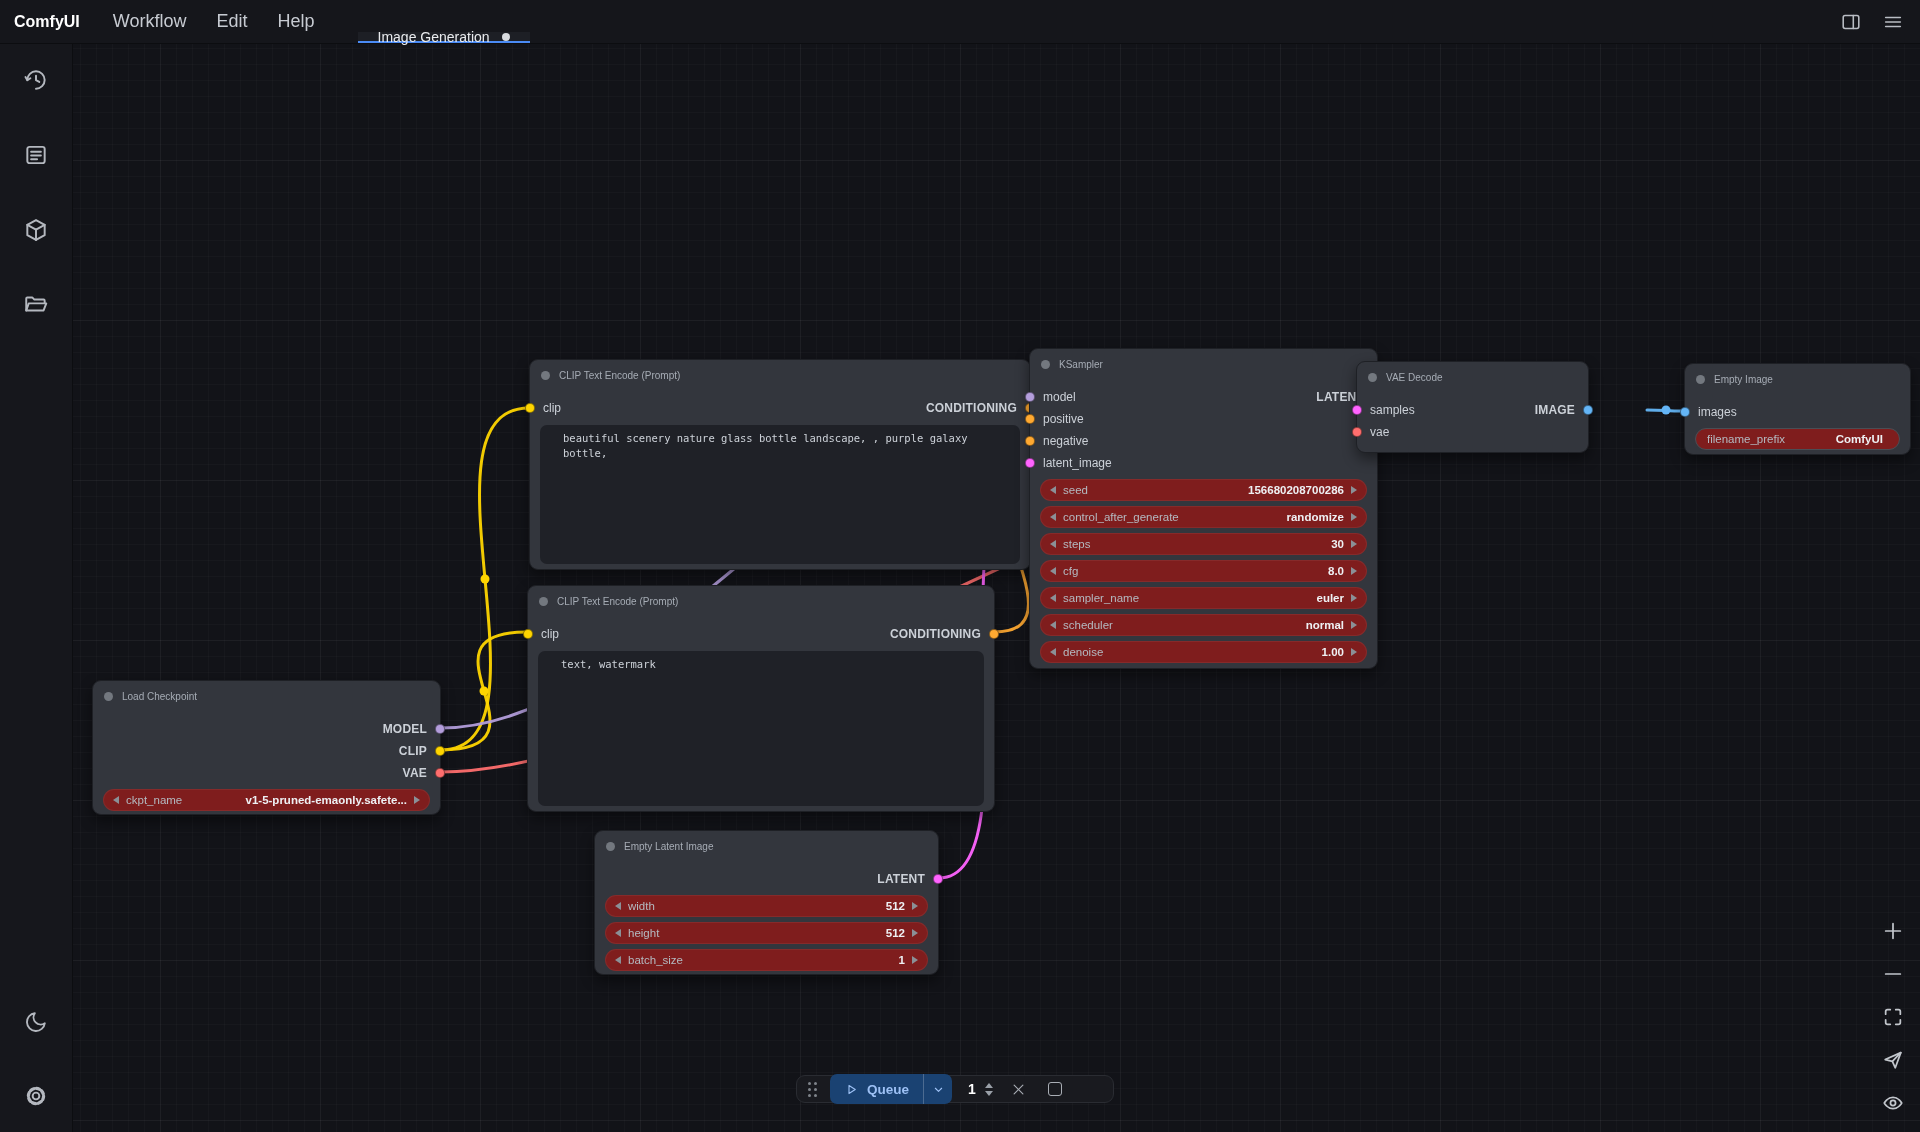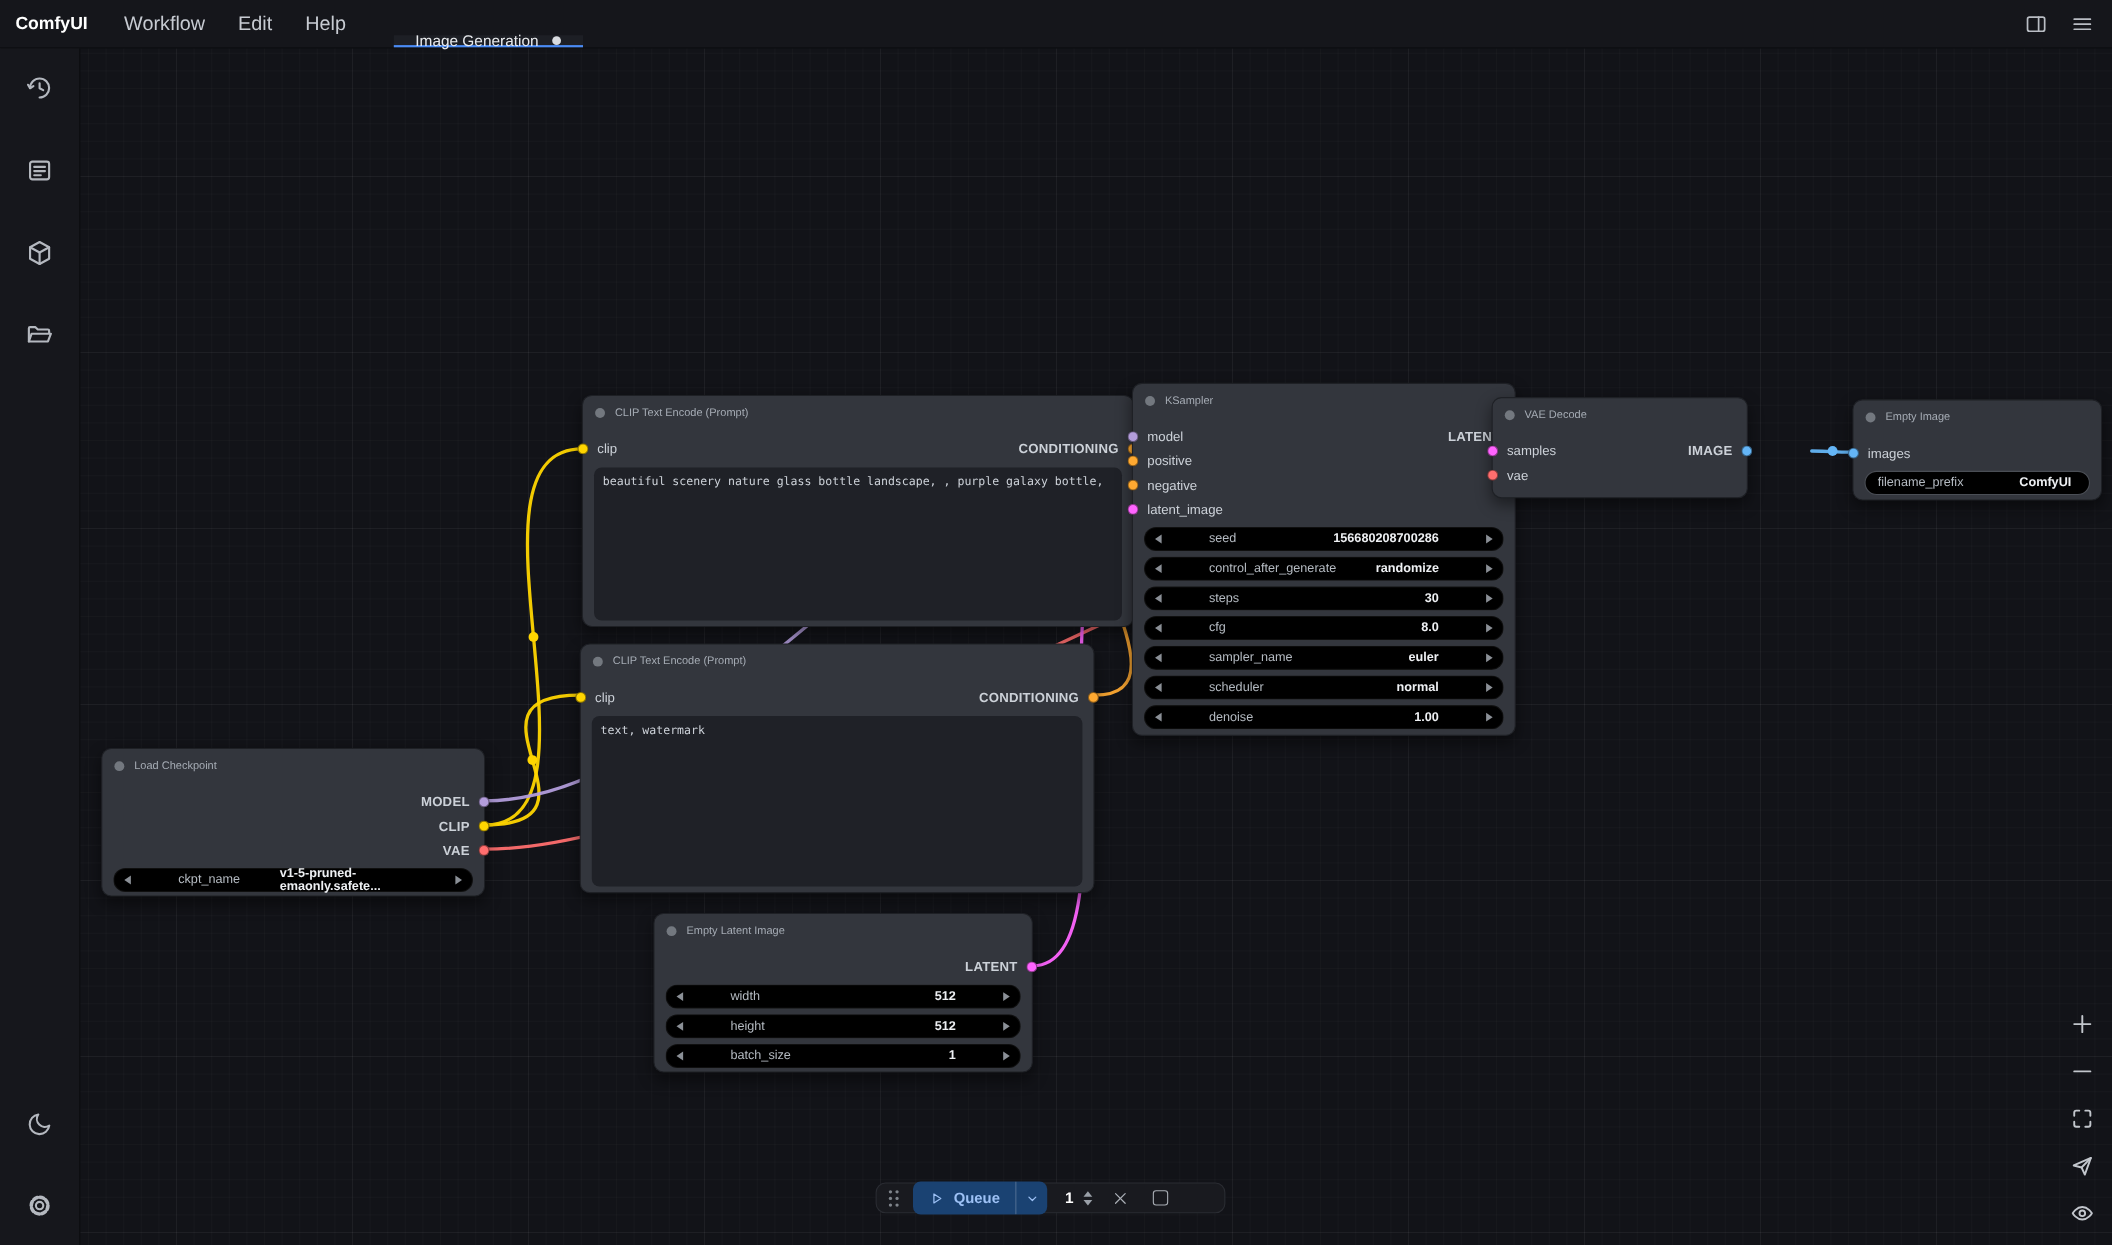--- a/index.html
+++ b/index.html
@@ -45,30 +45,30 @@
   .node-header { height:30px; display:flex; align-items:center; gap:9px; padding:0 11px;
     color:#a6acb5; font-size:10px; }
   .collapse-dot { width:9px; height:9px; border-radius:50%; background:#73787f; flex:none; }
   .ports { padding-top:7px; }
   .port-row { position:relative; height:22px; display:flex; align-items:center; padding:0 13px;
     color:#ccd1d8; font-size:12px; }
   .out-label { margin-left:auto; font-weight:600; letter-spacing:.2px; }
   .port-dot { position:absolute; width:10px; height:10px; border-radius:50%; top:50%;
     transform:translateY(-50%); border:1px solid rgba(0,0,0,.45); }
   .port-dot.in { left:-5px; } .port-dot.out { right:-5px; }
-  .widget { height:22px; background:#000000; border:1px solid rgba(255,255,255,.06); border-radius:11px;
-    margin:5px 10px 0; display:flex; align-items:center; padding:0 9px; font-size:11.5px; color:#b4bac1;gap:36px; }
+  .widget { height:22px; background:#7f1d1d; border:1px solid rgba(255,255,255,.06); border-radius:11px;
+    margin:5px 10px 0; display:flex; align-items:center; padding:0 9px; font-size:11.5px; color:#b4bac1; }
   .w-label { margin-left:7px; }
   .w-value { margin-left:auto; margin-right:7px; color:#eef0f3; font-weight:700; }
   .tri-l { width:0; height:0; border-top:4px solid transparent; border-bottom:4px solid transparent;
     border-right:6px solid #8b9097; flex:none; }
   .tri-r { width:0; height:0; border-top:4px solid transparent; border-bottom:4px solid transparent;
     border-left:6px solid #8b9097; flex:none; }
   .widget--outlined { border:1px solid #4a4e55; }
-  .prompt-text { margin:6px 10px 0; background:#1f2127; border-radius:7px; padding:6px 8px;
+  .prompt-text { margin:6px 10px 0; background:#1f2127; border-radius:7px; padding:6px 23px;
     font-family:"DejaVu Sans Mono", monospace; font-size:10.5px; color:#cdd2d9; line-height:1.45;
     overflow:hidden; white-space:pre-wrap; }
 
   #node-load-checkpoint { left:92px;  top:680px; width:349px; height:135px; }
   #node-clip-positive  { left:529px; top:359px; width:502px; height:211px; }
   #node-clip-negative  { left:527px; top:585px; width:468px; height:227px; }
   #node-empty-latent   { left:594px; top:830px; width:345px; height:145px; }
   #node-ksampler       { left:1029px; top:348px; width:349px; height:321px; }
   #node-vae-decode     { left:1356px; top:361px; width:233px; height:92px; }
   #node-save-image     { left:1684px; top:363px; width:227px; height:92px; }

